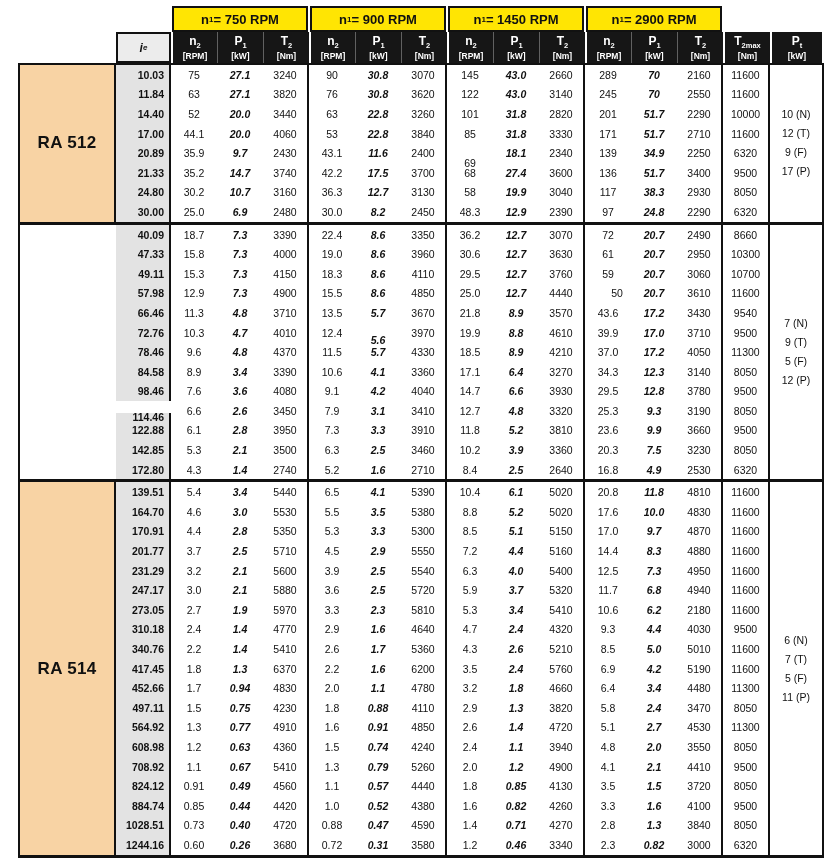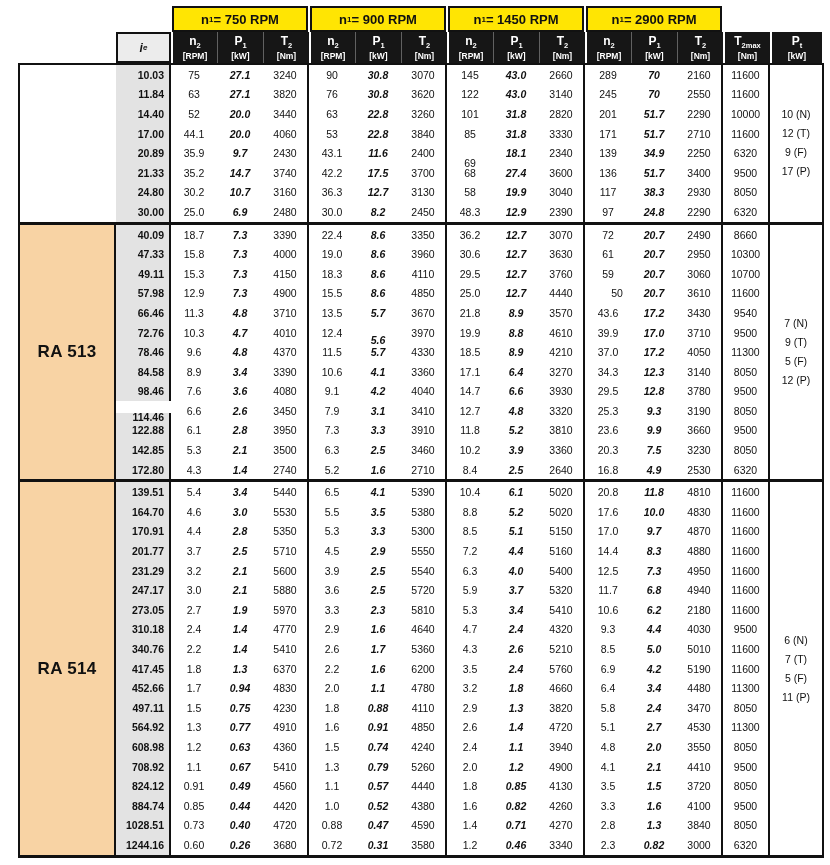--- a/index.html
+++ b/index.html
@@ -111,20 +111,21 @@
           <div class="sym"><span>T</span><sub>2max</sub></div>
           <div class="unit">[Nm]</div>
         </div>
         <div class="bh gap">
           <div class="sym"><span>P</span><sub>t</sub></div>
           <div class="unit">[kW]</div>
         </div>
       </div>
     <div id="tbl">
         <div class="grid sec">
+          <div class="m" style="grid-row: 1 / span 8;">RA 512</div>
           <div class="iec" style="grid-row: 1;">10.03</div>
           <div class="dc" style="grid-area: 1 / 3;">75</div>
           <div class="dc p1" style="grid-area: 1 / 4;">27.1</div>
           <div class="dc ge" style="grid-area: 1 / 5;">3240</div>
           <div class="dc" style="grid-area: 1 / 6;">90</div>
           <div class="dc p1" style="grid-area: 1 / 7;">30.8</div>
           <div class="dc ge" style="grid-area: 1 / 8;">3070</div>
           <div class="dc" style="grid-area: 1 / 9;">145</div>
           <div class="dc p1" style="grid-area: 1 / 10;">43.0</div>
           <div class="dc ge" style="grid-area: 1 / 11;">2660</div>
@@ -231,21 +232,20 @@
           <div class="dc ge" style="grid-area: 8 / 14;">2290</div>
           <div class="tmx" style="grid-row: 8;">6320</div>
           <div class="ptc" style="grid-row: 1 / span 8;">
             <div>10 (N)</div>
             <div>12 (T)</div>
             <div>9 (F)</div>
             <div>17 (P)</div>
           </div>
         </div>
         <div class="grid sec">
-          <div class="m" style="grid-row: 1 / span 13;">RA 513</div>
           <div class="iec" style="grid-row: 1;">40.09</div>
           <div class="dc" style="grid-area: 1 / 3;">18.7</div>
           <div class="dc p1" style="grid-area: 1 / 4;">7.3</div>
           <div class="dc ge" style="grid-area: 1 / 5;">3390</div>
           <div class="dc" style="grid-area: 1 / 6;">22.4</div>
           <div class="dc p1" style="grid-area: 1 / 7;">8.6</div>
           <div class="dc ge" style="grid-area: 1 / 8;">3350</div>
           <div class="dc" style="grid-area: 1 / 9;">36.2</div>
           <div class="dc p1" style="grid-area: 1 / 10;">12.7</div>
           <div class="dc ge" style="grid-area: 1 / 11;">3070</div>

